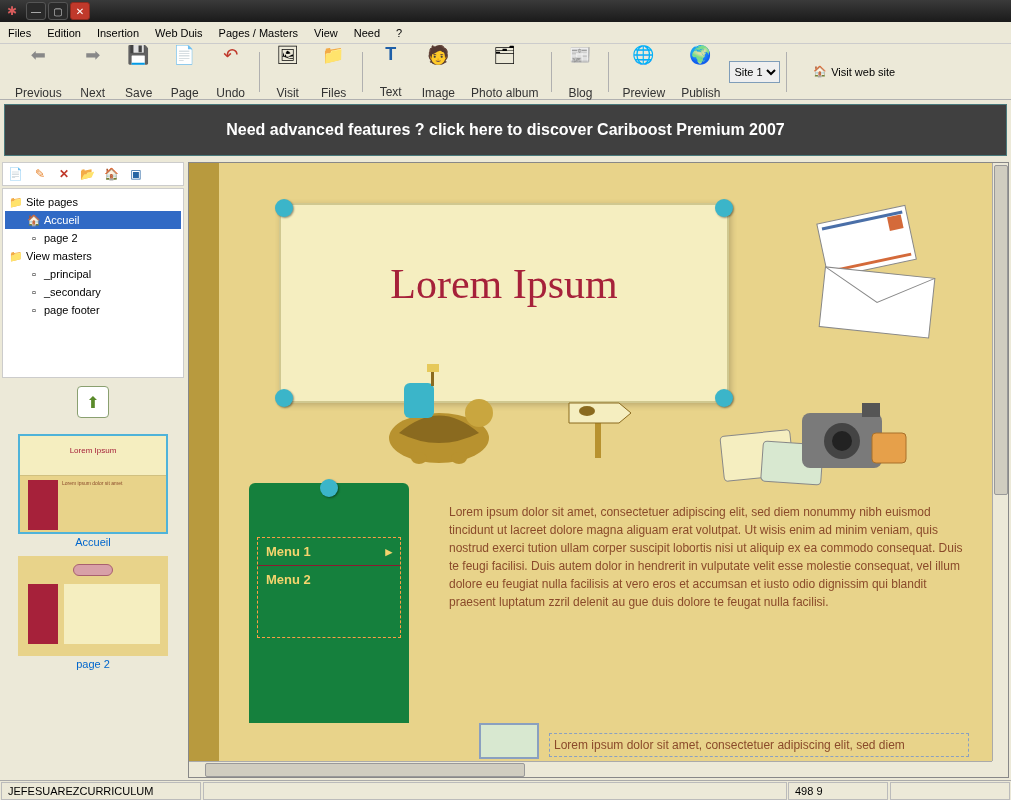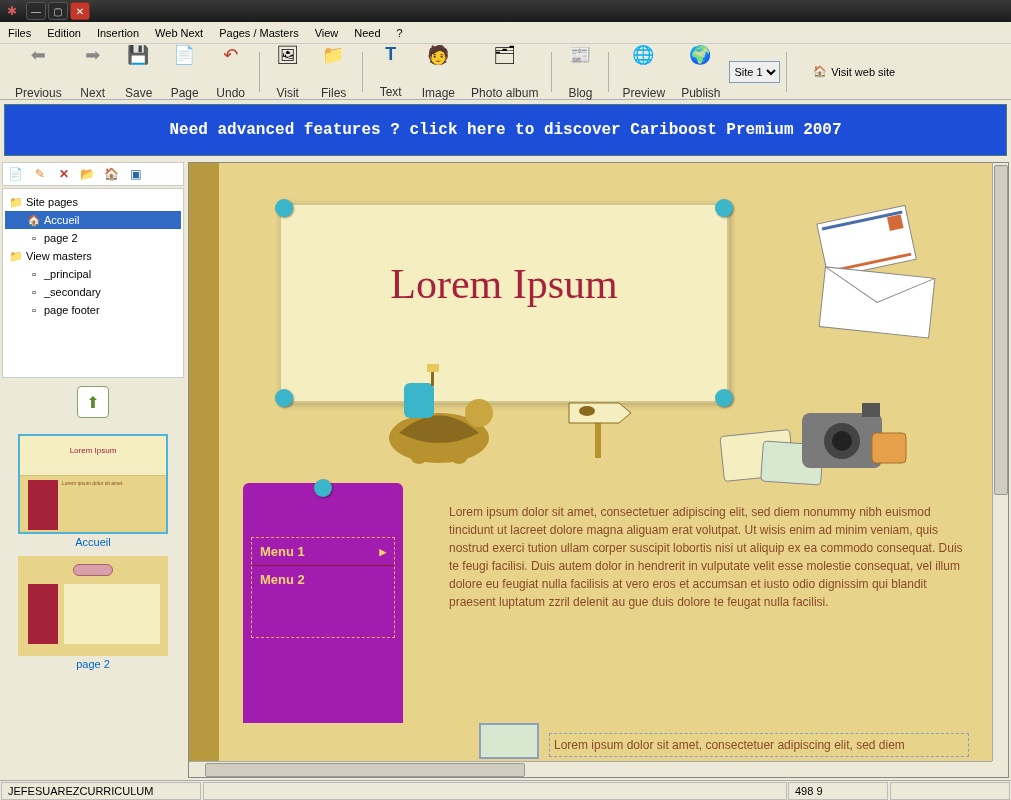--- a/index.html
+++ b/index.html
@@ -16,21 +16,21 @@
 .menubar span { cursor: pointer; color: #000; }
 
 .toolbar { height: 56px; background: #ece9d8; display: flex; align-items: center; padding: 2px 8px; gap: 2px; border-bottom: 1px solid #b0b0b0; }
 .tbtn { display: flex; flex-direction: column; align-items: center; justify-content: center; min-width: 44px; height: 50px; padding: 2px 6px; cursor: pointer; border: 1px solid transparent; border-radius: 3px; }
 .tbtn .ico { width: 24px; height: 24px; display: flex; align-items: center; justify-content: center; font-size: 18px; }
 .tbtn .lbl { font-size: 12px; margin-top: 20px; color: #333; }
 .tsep { width: 1px; height: 40px; background: #b0b0b0; margin: 0 4px; }
 .site-select { height: 22px; border: 1px solid #7f9db9; font-size: 11px; }
 .visit-link { margin-left: 20px; display: flex; align-items: center; gap: 4px; color: #000; cursor: pointer; }
 
-.promo { height: 52px; margin: 4px; background: #1d4ed8; display: flex; align-items: center; justify-content: center; color: #fff; font-size: 16px; font-weight: bold; border: 1px solid #4a7a7c; font-family: Liberation Mono, monospace; }
+.promo { height: 52px; margin: 4px; background: #404040; display: flex; align-items: center; justify-content: center; color: #fff; font-size: 16px; font-weight: bold; border: 1px solid #4a7a7c; }
 
 .workspace { display: flex; height: 620px; }
 .sidebar { width: 186px; display: flex; flex-direction: column; background: #ece9d8; }
 .sb-tools { height: 24px; display: flex; align-items: center; gap: 6px; padding: 2px 4px; border: 1px solid #ccc; margin: 2px; background: #fff; }
 .sb-tool { width: 18px; height: 18px; display: flex; align-items: center; justify-content: center; cursor: pointer; font-size: 12px; }
 .tree { flex: 0 0 auto; background: #fff; border: 1px solid #ccc; margin: 0 2px; padding: 4px 2px; height: 190px; overflow: auto; }
 .tree-item { padding: 2px 4px; display: flex; align-items: center; gap: 3px; cursor: pointer; }
 .tree-item.child { padding-left: 22px; }
 .tree-item.selected { background: #316ac5; color: #fff; }
 .tree-ico { width: 14px; height: 14px; display: inline-flex; align-items: center; justify-content: center; font-size: 11px; }
@@ -55,21 +55,21 @@
 
 .site-page { position: absolute; left: 30px; top: 0; right: 0; bottom: 0; background: #e8d38a; }
 .hdr-panel { position: absolute; left: 60px; top: 40px; width: 450px; height: 200px; background: #f5eec0; border: 2px solid #d0c890; border-radius: 6px; box-shadow: 2px 2px 6px rgba(0,0,0,0.2); }
 .pin { position: absolute; width: 18px; height: 18px; background: #3bb5c9; border-radius: 50%; box-shadow: 1px 1px 2px rgba(0,0,0,0.4); }
 .hdr-title { position: absolute; top: 55px; left: 0; right: 0; text-align: center; font-family: "Times New Roman", serif; font-size: 42px; color: #a6213a; }
 .turtle { position: absolute; left: 130px; top: 195px; width: 180px; height: 110px; }
 .envelope { position: absolute; right: 40px; top: 40px; width: 160px; height: 140px; }
 .camera { position: absolute; right: 80px; top: 230px; width: 200px; height: 100px; }
 .sign { position: absolute; left: 340px; top: 230px; width: 80px; height: 70px; }
 
-.menu-tag { position: absolute; left: 24px; top: 320px; width: 160px; height: 240px; background: #a21caf; border-radius: 6px 6px 0 0; }
+.menu-tag { position: absolute; left: 30px; top: 320px; width: 160px; height: 240px; background: #15803d; border-radius: 6px 6px 0 0; }
 .menu-tag .pin-top { position: absolute; left: 50%; top: -4px; transform: translateX(-50%); }
 .menu-list { position: absolute; left: 8px; right: 8px; top: 54px; border: 1px dashed #ff9f43; }
 .menu-item { padding: 6px 8px; color: #f5d46e; font-size: 13px; font-weight: bold; border-bottom: 1px solid #8a1b30; cursor: pointer; display: flex; justify-content: space-between; }
 .menu-item.last { border-bottom: none; padding-bottom: 50px; }
 
 .body-text { position: absolute; left: 230px; top: 340px; width: 520px; color: #8a4a2a; font-size: 12px; line-height: 1.5; }
 .body-text2 { position: absolute; left: 330px; top: 570px; width: 420px; color: #8a4a2a; font-size: 12px; border: 1px dashed #8aa0c0; padding: 4px; }
 .small-img { position: absolute; left: 260px; top: 560px; width: 60px; height: 36px; border: 2px solid #8aa0c0; background: #d8e8d0; }
 
 .statusbar { position: absolute; left: 0; right: 0; bottom: 0; height: 20px; background: #ece9d8; border-top: 1px solid #aaa; display: flex; align-items: center; font-size: 11px; }
@@ -86,21 +86,21 @@
     <div class="winbtn">—</div>
     <div class="winbtn">▢</div>
     <div class="winbtn close">✕</div>
   </div>
 </div>
 
 <div class="menubar">
   <span>Files</span>
   <span>Edition</span>
   <span>Insertion</span>
-  <span>Web Next</span>
+  <span>Web Duis</span>
   <span>Pages / Masters</span>
   <span>View</span>
   <span>Need</span>
   <span>?</span>
 </div>
 
 <div class="toolbar">
   <div class="tbtn">
       <span class="ico" style="color:#888">⬅</span>
       <span class="lbl">Previous</span>

